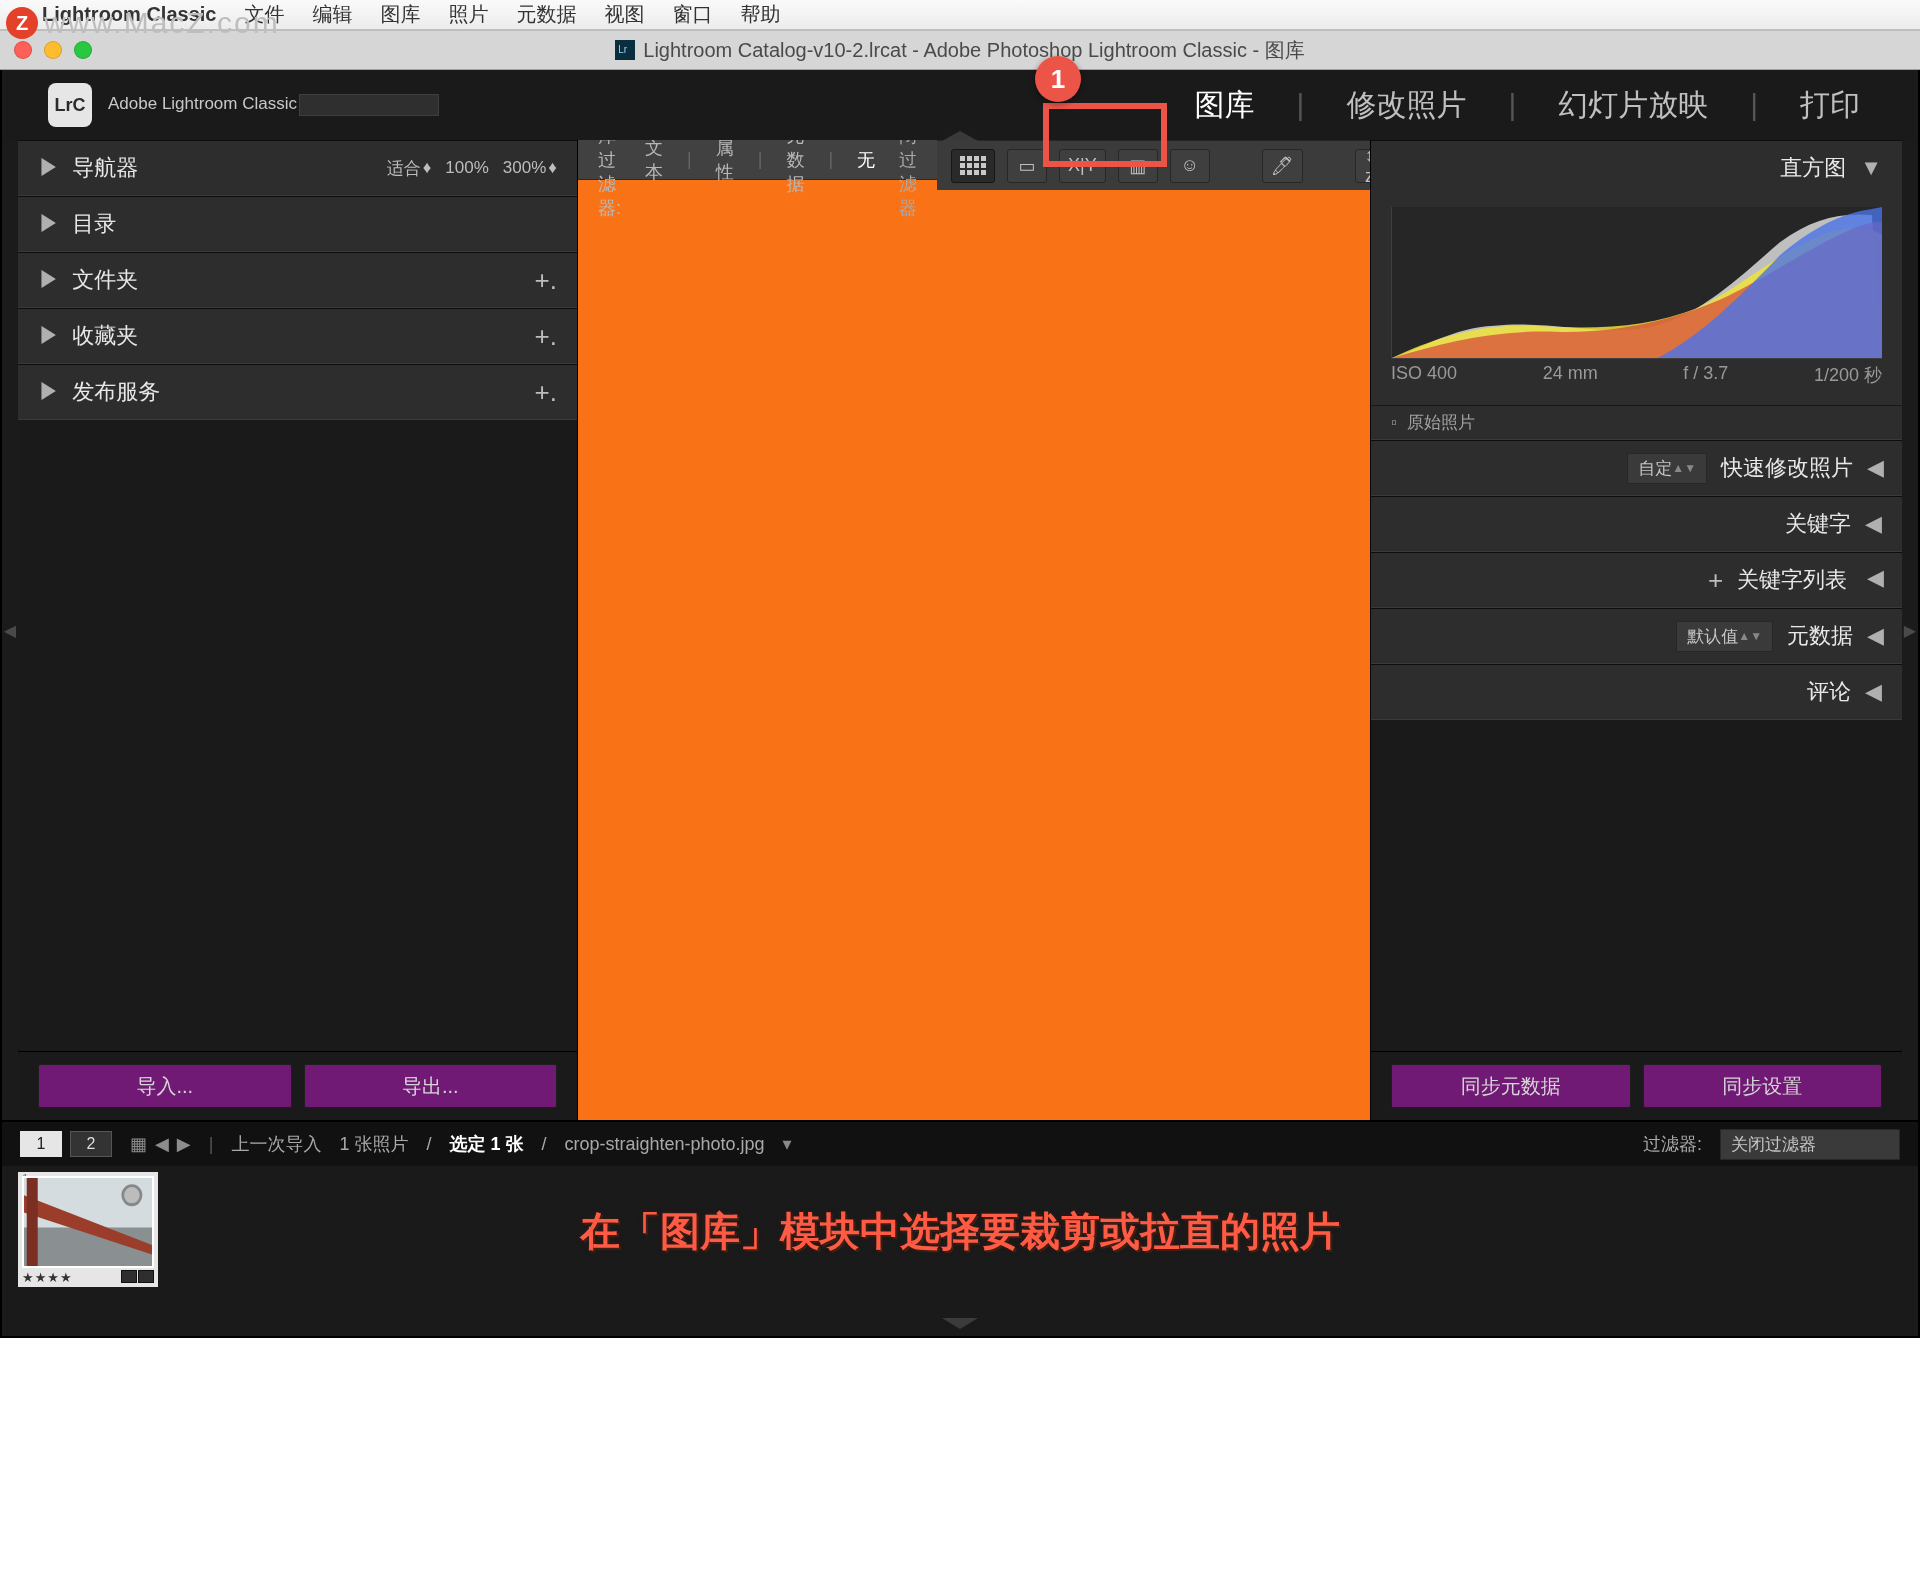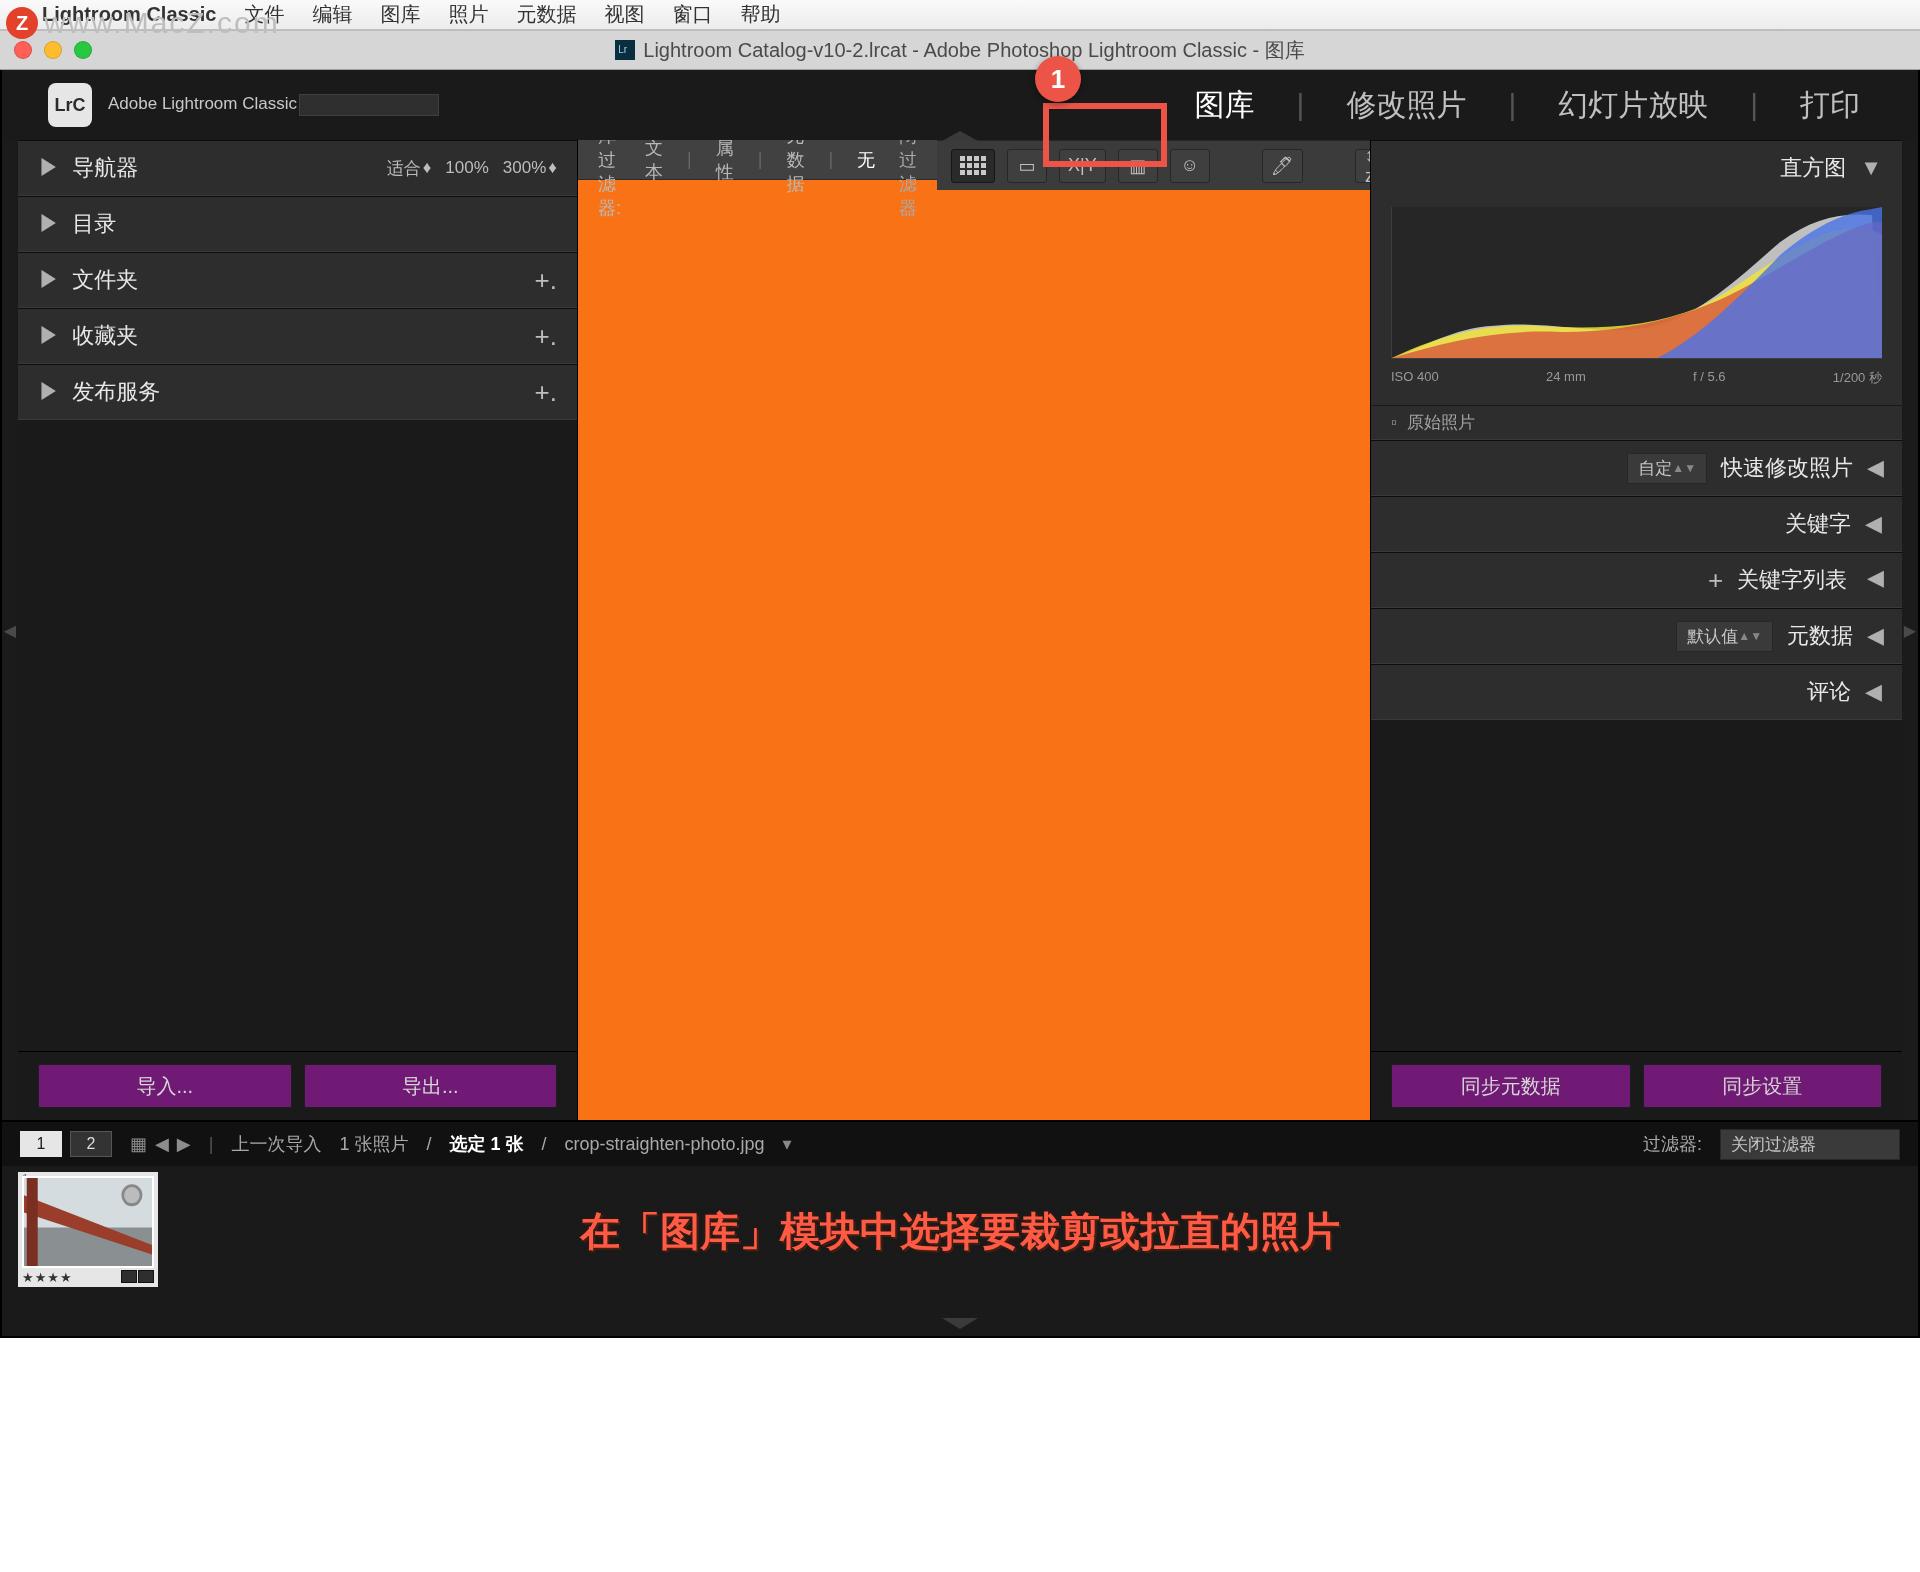--- a/index.html
+++ b/index.html
@@ -62,21 +62,21 @@
 .stars{margin-top:10px;color:#2a2a2a;font-size:18px;letter-spacing:2px}
 .badge-ico{position:absolute;right:28px;top:28px;width:22px;height:22px;border-radius:50%;border:3px solid #9a9a9a;background:#c3c3c3}
 .thumb-br{position:absolute;right:30px;bottom:40px;display:flex;gap:2px}
 .mini{width:22px;height:18px;background:#2e2e2e;border:1px solid #111}
 .toolbar{height:50px;background:#3b3b3b;border-top:1px solid #262626;display:flex;align-items:center;gap:12px;padding:0 14px;color:#c0c0c0}
 .tool{height:34px;min-width:40px;padding:0 8px;border:1px solid #272727;background:#3f3f3f;display:flex;align-items:center;justify-content:center;border-radius:3px;font-size:18px}
 .tool.active{background:#2a2a2a;border-color:#161616}
 .tool-gap{width:28px}
 .histogram{height:210px;position:relative}
 .histo-canvas{position:absolute;inset:12px 20px 46px 20px;border:1px solid #3e3e3e;border-top:none;border-right:none;background:#262626;overflow:hidden}
-.meta-row{position:absolute;left:20px;right:20px;bottom:18px;display:flex;justify-content:space-between;color:#999;font-size:13px}
+.meta-row{position:absolute;left:20px;right:20px;bottom:18px;display:flex;justify-content:space-between;color:#999;font-size:18px}
 .orig-row{height:34px;display:flex;align-items:center;gap:10px;padding:0 20px;color:#a3a3a3;font-size:17px;background:#2d2d2d;border-top:1px solid #191919}
 .dd{display:inline-flex;align-items:center;background:#3a3a3a;border:1px solid #272727;padding:3px 10px;color:#c7c7c7;font-size:17px}
 .dd .arr{font-size:12px;color:#888}
 .rp-row{display:flex;align-items:center;justify-content:space-between;padding:0 18px}
 .callout{position:absolute;width:46px;height:46px;border-radius:50%;background:var(--red);color:#fff;display:flex;align-items:center;justify-content:center;font-size:26px;font-weight:600;z-index:40;box-shadow:0 2px 6px rgba(0,0,0,.4)}
 .hi-box{position:absolute;border:6px solid var(--red);z-index:30;pointer-events:none}
 .filmstrip-bar{height:46px;background:#111;border-top:2px solid #000;display:flex;align-items:center;gap:18px;padding:0 18px;color:#a9a9a9;font-size:18px}
 .fs-seg{display:flex;align-items:center;gap:8px}
 .num-box{width:42px;height:26px;display:flex;align-items:center;justify-content:center;font-size:16px;color:#ddd}
 .num-box.a{background:#e6e6e6;color:#222}
@@ -282,21 +282,21 @@
               <svg viewBox="0 0 480 150" preserveAspectRatio="none" width="100%" height="100%">
                 <path d="M0,150 C30,140 60,120 100,118 C150,112 200,128 250,120 C300,110 340,70 380,35 C410,12 440,5 470,8 L480,150 Z" fill="#bfbfbf"></path>
                 <path d="M0,150 C40,130 90,115 140,118 C200,122 250,120 300,100 C340,80 380,45 420,28 C450,18 470,20 480,28 L480,150 Z" fill="#efe23a" opacity="0.85"></path>
                 <path d="M0,150 C50,135 100,122 160,124 C220,126 280,112 330,88 C370,68 410,40 450,22 C465,16 475,14 480,16 L480,150 Z" fill="#d7443a" opacity="0.7"></path>
                 <path d="M260,150 C300,130 340,90 380,48 C410,22 440,6 470,2 L480,0 L480,150 Z" fill="#4b73e8" opacity="0.8"></path>
               </svg>
             </div>
             <div class="meta-row">
               <span>ISO 400</span>
               <span>24 mm</span>
-              <span>f / 5.6</span>
+              <span>f / 3.7</span>
               <span>1/200 秒</span>
             </div>
           </div>
           <div class="orig-row">
               <span>▫</span>
               <span>原始照片</span>
             </div>
         </div>
         <div class="panel">
             <div class="p-head r rp-row">

